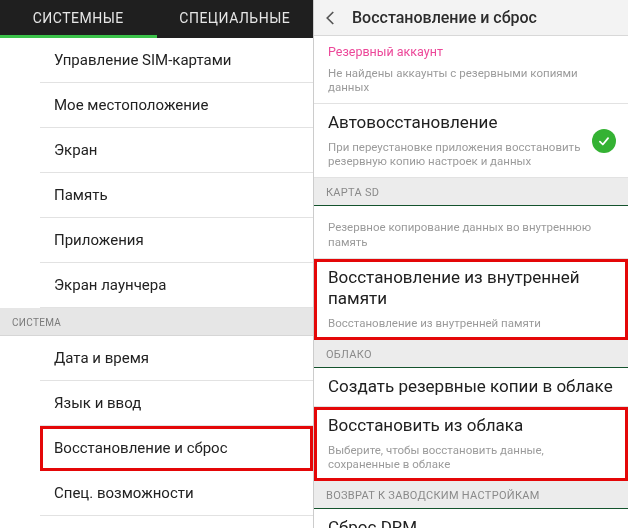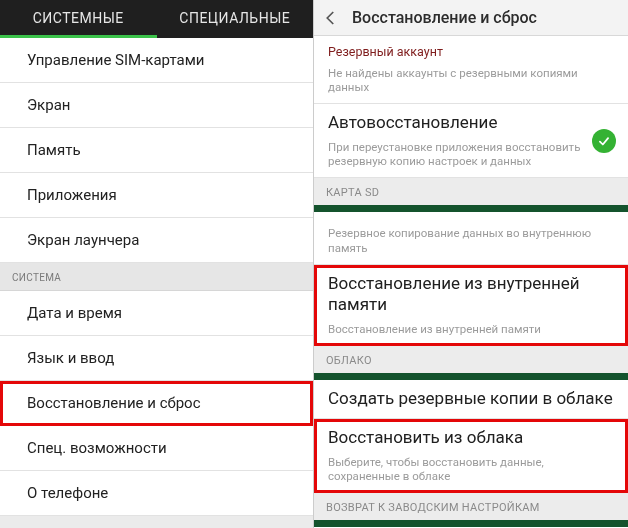--- a/index.html
+++ b/index.html
@@ -29,26 +29,27 @@
     display: flex;
     align-items: center;
     justify-content: center;
     border-bottom: 3px solid transparent;
     cursor: pointer;
   }
   .tab.active { border-bottom-color: #3bc24a; }
 
   .list { background: #fff; }
   .item {
-    padding: 13px 27px;
+    padding: 13px 14px;
     font-size: 15px;
     color: #222;
     border-bottom: 1px solid #e2e2e2;
     cursor: pointer;
     background:#fff;
+    margin-left:40px;
   }
   .section-header {
     background: #e6e6e6;
     color: #7a7a7a;
     font-size: 10px;
     padding: 9px 12px 7px;
     letter-spacing: 0.3px;
     border-bottom: 1px solid #d6d6d6;
   }
   .highlight-red {
@@ -87,50 +88,51 @@
     font-size: 17px;
     color: #202020;
     line-height: 1.25;
   }
   .setting .sub {
     font-size: 11.5px;
     color: #9b9b9b;
     line-height: 1.25;
     margin-top: 6px;
   }
-  .setting.truncated-top .title { color:#7f1d1d; font-size:12.5px; }
+  .setting.truncated-top .title { color:#ec4899; font-size:12.5px; }
   .check-badge {
     position:absolute;
     right:12px;
     top:50%;
     transform: translateY(-50%);
     width:24px;height:24px;border-radius:50%;
     background:#34b233;
     display:flex;align-items:center;justify-content:center;
   }
   .check-badge svg { width:14px;height:14px; }
   .r-section-header{
     background:#ececec;
     color:#8a8a8a;
     font-size:11px;
     padding:8px 12px 6px;
     letter-spacing:0.3px;
-    border-bottom:7px solid #14532d;
+    border-bottom:1px solid #14532d;
   }
 </style>
 </head>
 <body>
 
 <div class="panel left">
   <div class="tabbar">
     <div class="tab active">СИСТЕМНЫЕ</div>
     <div class="tab">СПЕЦИАЛЬНЫЕ</div>
   </div>
   <div class="list">
     <div class="item">Управление SIM-картами</div>
+    <div class="item">Мое местоположение</div>
     <div class="item">Экран</div>
     <div class="item">Память</div>
     <div class="item">Приложения</div>
     <div class="item">Экран лаунчера</div>
     <div class="section-header">СИСТЕМА</div>
     <div class="item">Дата и время</div>
     <div class="item">Язык и ввод</div>
     <div class="item highlight-red">Восстановление и сброс</div>
     <div class="item">Спец. возможности</div>
     <div class="item">О телефоне</div>

